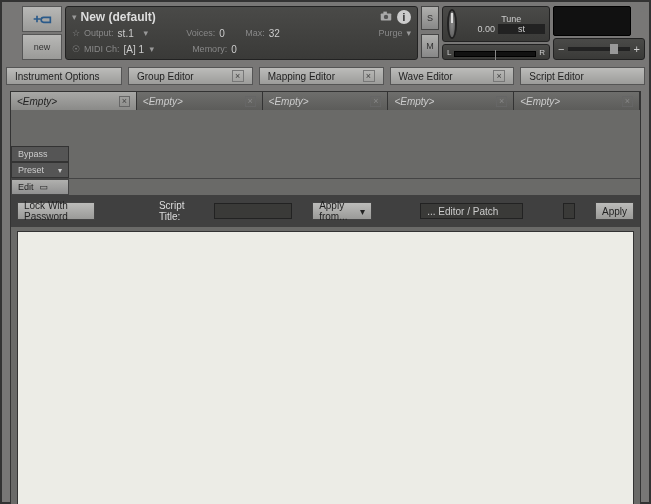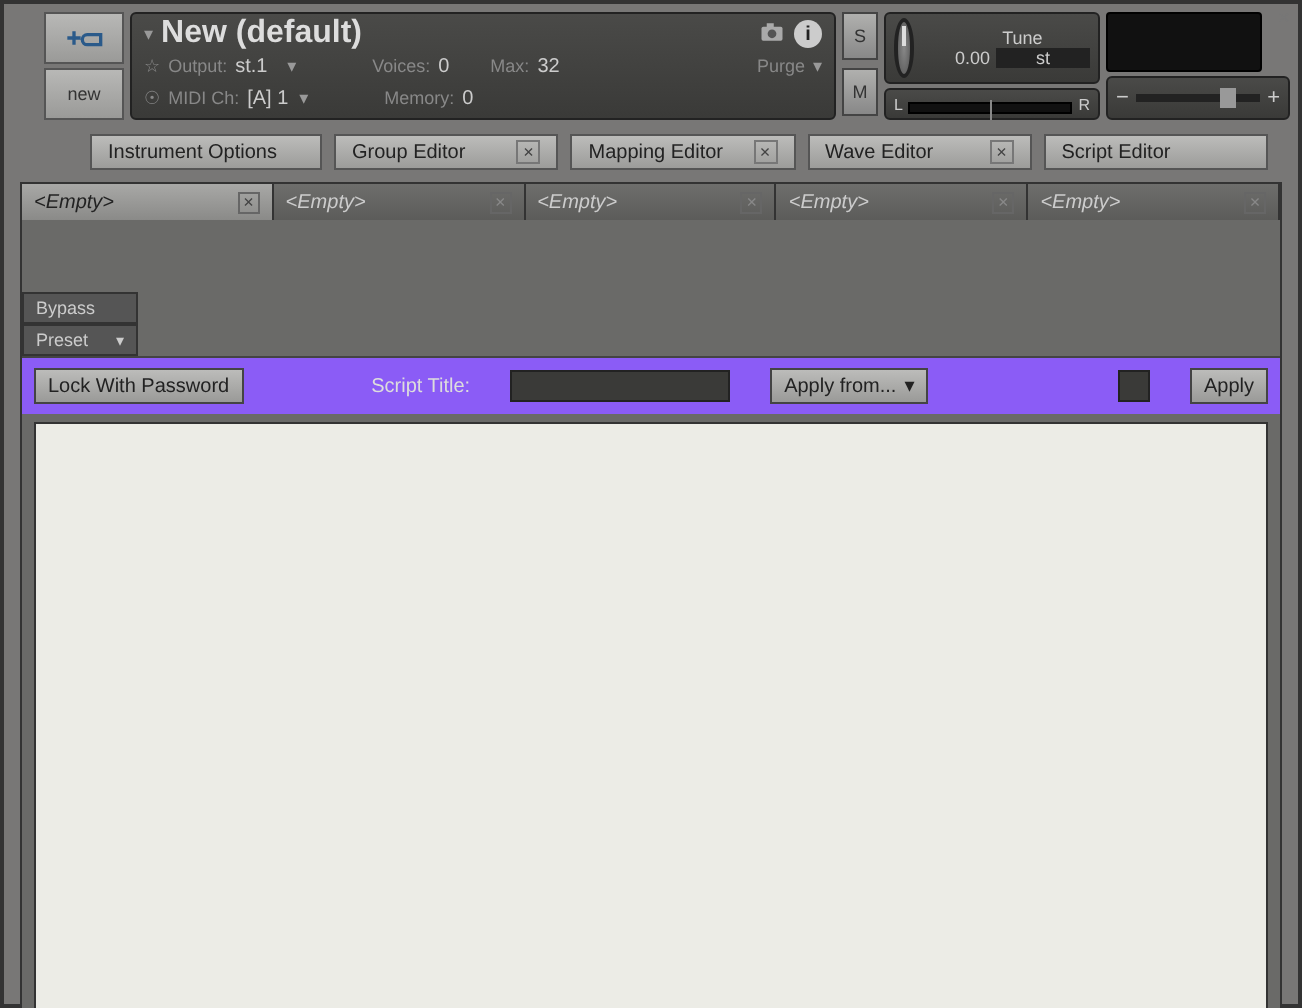--- a/index.html
+++ b/index.html
@@ -10,21 +10,21 @@
 
 .header { display: flex; height: 62px; padding: 4px; gap: 3px; background: #787776; }
 
 .tool-icons { width: 40px; display: flex; flex-direction: column; gap: 2px; margin-left: 16px; }
 .tool-btn { background: linear-gradient(#b8b8b6,#9a9a98); border: 1px solid #555; height: 28px; display:flex; align-items:center; justify-content:center; font-size:9px; color:#333; }
 .wrench-icon svg { width: 20px; height: 14px; fill: #2a5a8a; }
 
 .info-panel { flex: 1; background: linear-gradient(#4a4a48,#3a3a38); border: 1px solid #222; border-radius: 3px; padding: 2px 6px; display:flex; flex-direction:column; }
 .info-row { display:flex; align-items:center; height: 16px; gap: 4px; }
 .dropdown-arrow { font-size:9px; color:#999; }
-.title { color:#ddd; font-size:16px; font-weight:bold; }
+.title { color:#ddd; font-size:12px; font-weight:bold; }
 .mini-label { color:#888; font-size:9px; }
 .mini-val { color:#ccc; font-size:10px; min-width: 22px; }
 .s-icon { margin-left:auto; display:flex; gap:4px; align-items:center; }
 .camera svg, .info-i { width:14px; height:14px; }
 .info-i { background:#ccc; border-radius:50%; color:#222; display:flex; align-items:center; justify-content:center; font-weight:bold; font-size:10px; width:14px; height:14px; }
 
 .sm-btn { width:18px; height:24px; background:linear-gradient(#b0b0ae,#888); border:1px solid #444; display:flex; align-items:center; justify-content:center; font-size:9px; color:#333; }
 
 .tune-block { width:108px; background:linear-gradient(#4a4a48,#3a3a38); border:1px solid #222; border-radius:3px; display:flex; align-items:center; padding:2px 4px; gap:20px; }
 .knob { width:30px; height:30px; border-radius:50%; background:radial-gradient(#888,#555); border:2px solid #222; position:relative; }
@@ -38,21 +38,21 @@
 .vol-block { width: 92px; display:flex; flex-direction:column; gap:2px; }
 .meter-strip { height:28px; background:linear-gradient(#4a4a48,#3a3a38); border:1px solid #222; border-radius:3px; display:flex; align-items:flex-end; justify-content:space-between; padding:2px 4px; font-size:8px; }
 .vol-row { height:22px; background:linear-gradient(#4a4a48,#3a3a38); border:1px solid #222; border-radius:3px; display:flex; align-items:center; padding:0 4px; gap:4px; }
 .vol-minus, .vol-plus { color:#ccc; font-size:11px; }
 .vol-slider { flex:1; height:4px; background:#222; position:relative; }
 .vol-slider:after { content:''; position:absolute; right:12px; top:-3px; width:8px; height:10px; background:#999; }
 
 .close-x { position:absolute; top:2px; right:4px; font-size:10px; color:#777; }
 
 
-.editor-bar { display:flex; gap:6px; padding: 3px 15px 6px; margin-left: 28px; }
+.editor-bar { display:flex; gap:6px; padding: 3px 4px 6px; }
 .ed-btn { background:linear-gradient(#bcbcba,#9c9c9a); border:1px solid #555; height:18px; padding:0 8px; font-size:10px; color:#222; display:flex; align-items:center; gap:6px; }
 .ed-btn.wide { flex:1; }
 .ed-x { margin-left:auto; font-size:9px; color:#444; border:1px solid #777; width:12px; height:12px; display:flex; align-items:center; justify-content:center; }
 
 
 .script-panel { margin: 0 8px 8px; border:1px solid #333; background:#6a6a68; }
 
 
 .tabs { display:flex; height:18px; }
 .tab { flex:1; background:linear-gradient(#6e6e6c,#5c5c5a); border-right:1px solid #333; display:flex; align-items:center; padding:0 6px; font-size:10px; color:#ccc; font-style:italic; }
@@ -61,21 +61,21 @@
 .tab.active .tab-x { color:#444; border-color:#666; }
 
 
 .bp-row { display:flex; gap:0; border-bottom:1px solid #444;margin-top:36px; }
 .bp-cell { background:#555; border:1px solid #333; height:16px; padding:0 6px; font-size:9px; color:#ccc; display:flex; align-items:center; width:58px; }
 .preset-arrow { margin-left:auto; font-size:8px; }
 .edit-row { display:flex; }
 .edit-cell { background:linear-gradient(#b0b0ae,#909090); border:1px solid #444; height:16px; padding:0 6px; font-size:9px; color:#222; display:flex; align-items:center; width:58px; gap:6px; }
 
 
-.tool-row { display:flex; align-items:center; gap:20px; padding:5px 6px; background:#8b5cf6; }
+.tool-row { display:flex; align-items:center; gap:20px; padding:5px 6px; background:#404040; }
 .lock-btn, .apply-from, .apply-btn { background:linear-gradient(#bcbcba,#9a9a98); border:1px solid #444; height:18px; padding:0 6px; font-size:10px; color:#222; display:flex; align-items:center; }
 .title-label { font-size:10px; color:#ddd; }
 .title-input { width:110px; height:16px; background:#3a3a38; border:1px solid #222; }
 .apply-from { gap:4px; }
 .editor-patch { background:#3a3a38; border:1px solid #222; height:16px; padding:0 6px; font-size:10px; color:#ccc; display:flex; align-items:center; width:140px; }
 .sq { width:16px; height:16px; background:#3a3a38; border:1px solid #222; }
 .spacer { flex:1; }
 
 
 .canvas { background:#ecece6; margin:4px 6px 6px; height: 294px; border:1px solid #333; }
@@ -222,33 +222,42 @@
       <div style="display:flex; flex-direction:column;">
         <div class="bp-cell">
             <span>Bypass</span>
           </div>
         <div class="bp-cell">
             <span>Preset</span>
             <span class="preset-arrow">▾</span>
           </div>
       </div>
     </div>
+    <div class="edit-row">
+      <div class="edit-cell">
+          <span>Edit</span>
+          <span>▭</span>
+        </div>
+    </div>
 
     <div class="tool-row">
       <div class="lock-btn">
           <span>Lock With Password</span>
         </div>
       <span class="spacer" style="flex:0 0 24px"></span>
       <span class="title-label">Script Title:</span>
       <div class="title-input" value=""></div>
       <div class="apply-from">
           <span>Apply from...</span>
           <span>▾</span>
         </div>
       <span style="flex:0 0 8px"></span>
+      <div class="editor-patch">
+          <span>... Editor / Patch</span>
+        </div>
       <span class="spacer"></span>
       <div class="sq"></div>
       <div class="apply-btn">
           <span>Apply</span>
         </div>
     </div>
 
     <div class="canvas"></div>
   </div>
 </div>

